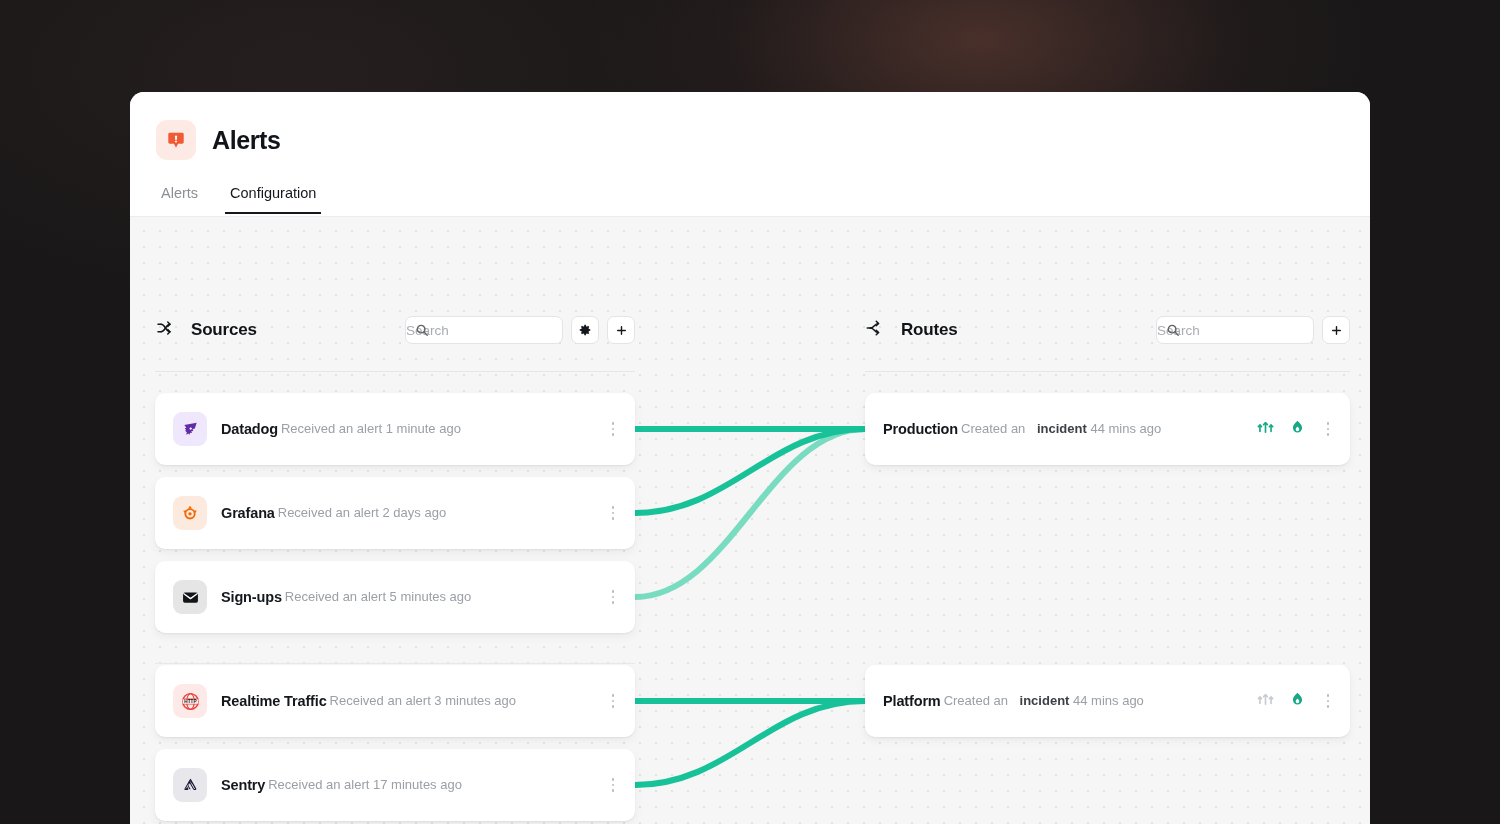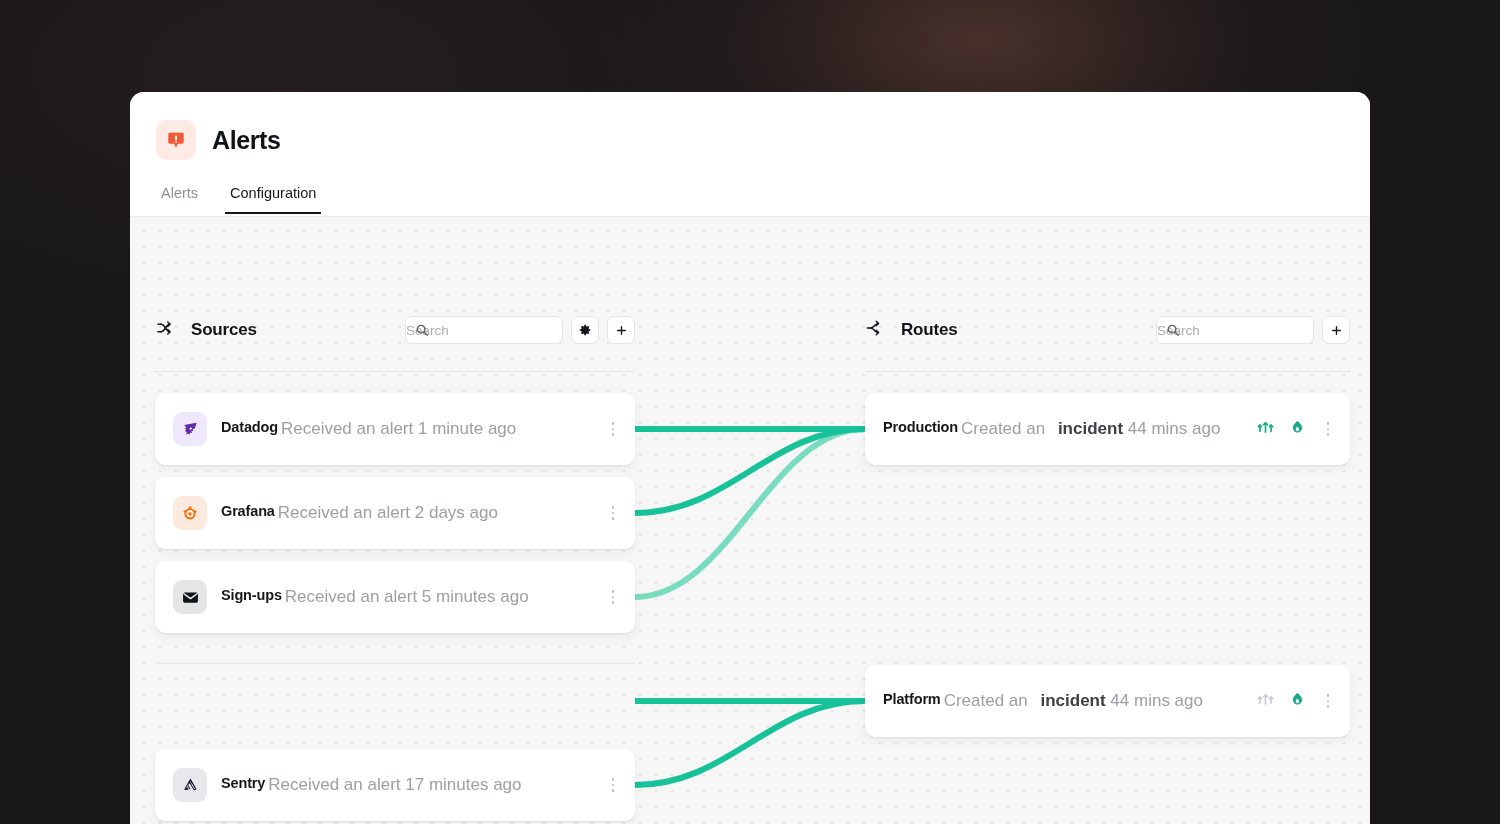--- a/index.html
+++ b/index.html
@@ -210,21 +210,21 @@
   .card-text { display: flex; flex-direction: row; gap: 3px; }
 
   .card-name {
     font-size: 14.5px;
     font-weight: bold;
     color: #14181d;
     letter-spacing: -0.15px;
   }
 
   .card-sub {
-    font-size: 17px;
+    font-size: 13px;
     color: #9aa0a6;
   }
   .card-sub b { color: #3c4148; font-weight: bold; margin-left: 8px; }
 
   .card-actions {
     margin-left: auto;
     display: flex;
     align-items: center;
     gap: 14px;
   }
@@ -424,20 +424,42 @@
         <div class="dots">
             <i></i>
             <i></i>
             <i></i>
           </div>
       </div>
     </div>
 
     <div class="divider-line" style="left:25px; top:446px; width:480px;"></div>
 
+    <div class="card source" style="top:448px">
+      <div class="src-logo" style="background:#fdeae8">
+        <svg width="21" height="21" viewBox="0 0 24 24">
+          <circle cx="12" cy="12" r="9" fill="none" stroke="#e8413a" stroke-width="1.6"></circle>
+          <ellipse cx="12" cy="12" rx="4.4" ry="9" fill="none" stroke="#e8413a" stroke-width="1.2"></ellipse>
+          <path d="M3.3 9.2h17.4M3.3 14.8h17.4" stroke="#e8413a" stroke-width="1.2"></path>
+          <rect x="3" y="9.6" width="18" height="4.9" fill="#fdeae8"></rect>
+          <text x="12" y="13.8" font-family="Liberation Sans, sans-serif" font-size="5.4" font-weight="bold" fill="#111418" text-anchor="middle">HTTP</text>
+        </svg>
+      </div>
+      <div class="card-text">
+        <div class="card-name">Realtime Traffic</div>
+        <div class="card-sub">Received an alert 3 minutes ago</div>
+      </div>
+      <div class="card-actions">
+        <div class="dots">
+            <i></i>
+            <i></i>
+            <i></i>
+          </div>
+      </div>
+    </div>
 
     <div class="card source" style="top:532px">
       <div class="src-logo" style="background:#e8e8ec">
         <svg width="20" height="20" viewBox="0 0 24 24">
           <path d="M12 4.4c.5 0 .9.25 1.15.7l6.3 11.1c.45.8-.1 1.8-1.05 1.8h-2.1c.05-.45.05-.9 0-1.35h1.8L12 5.9 9.6 10.1l.95.6L12 8.2l5.1 8.95h-1.35l-4.1-7.2-1.5 2.55 2.65 4.65h-1.4L9.5 13.4l-.9.6 1.9 3.15H6.9L12 8.2" fill="#1d1232"></path>
           <path d="M11.9 5.1 5.4 16.6c-.4.7.05 1.5.85 1.5h3.2c-.05-.45-.05-.9 0-1.35H6.55l5.35-9.5 1.6 2.8.9-.55-1.55-2.7c-.2-.4-.75-.4-.95-.1z" fill="#1d1232"></path>
         </svg>
       </div>
       <div class="card-text">
         <div class="card-name">Sentry</div>

